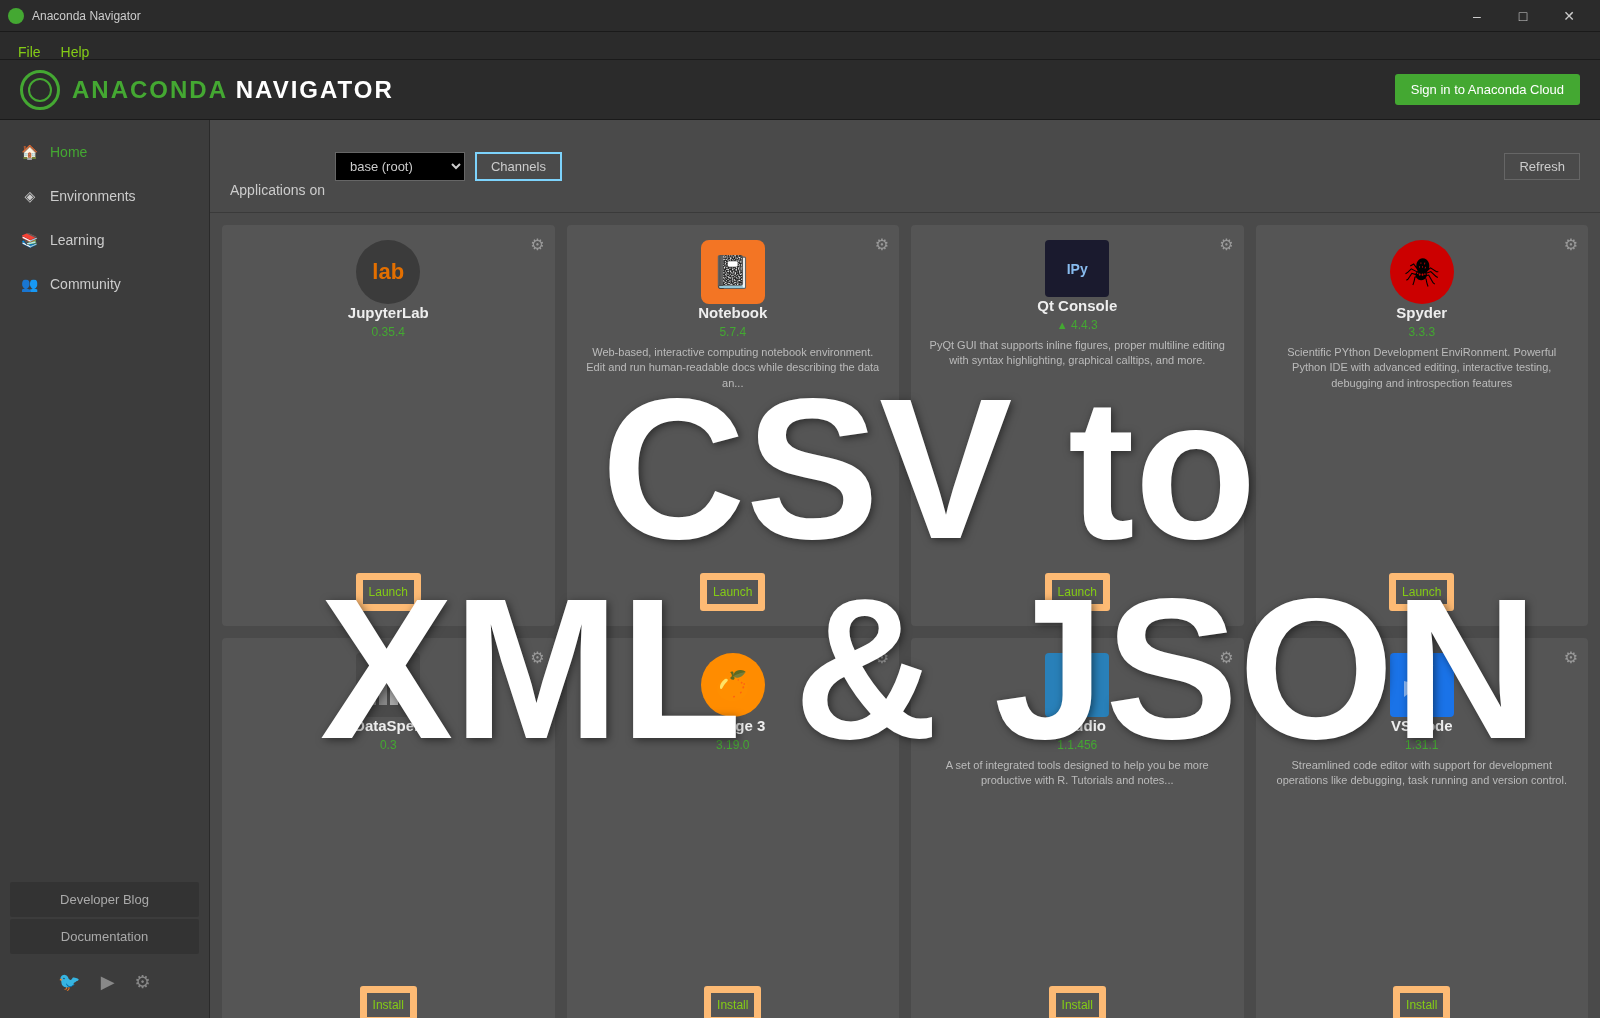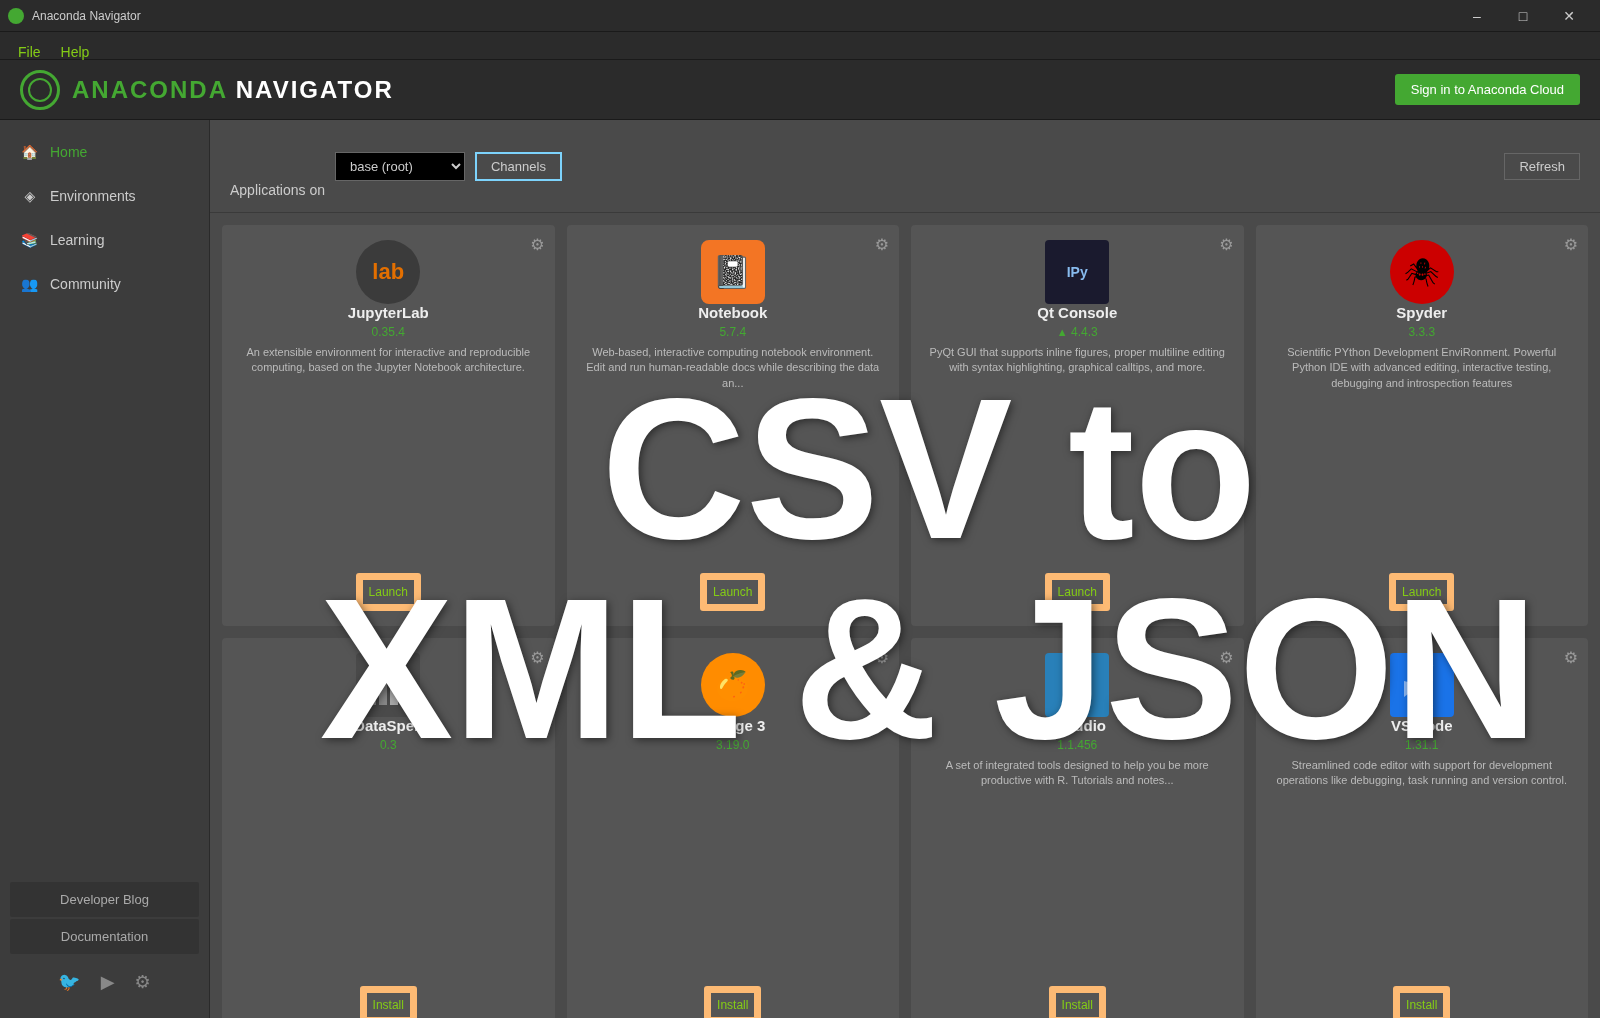--- a/index.html
+++ b/index.html
@@ -310,21 +310,21 @@
       background: #f37524;
       border-radius: 8px;
       width: 64px; height: 64px;
       display: flex; align-items: center; justify-content: center;
     }
 
     
     .qtconsole-logo {
       background: #1a1a2e;
       border-radius: 4px;
-      width: 64px; height: 64px;
+      width: 64px; height: 57px;
       display: flex; align-items: center; justify-content: center;
       font-weight: bold; color: #8be; font-size: 14px;
     }
 
     
     .spyder-logo {
       background: #cc0000;
       border-radius: 50%;
       width: 64px; height: 64px;
       display: flex; align-items: center; justify-content: center;
@@ -447,21 +447,20 @@
 
     <div class="app-grid">
 
       <div class="app-card">
         <span class="app-card-gear">⚙</span>
         <div class="lab-logo">
           <span class="lab-inner">lab</span>
         </div>
         <div class="app-name">JupyterLab</div>
         <div class="app-version">0.35.4</div>
-        <div class="app-desc">An extensible environment for interactive and reproducible computing, based on the Jupyter Notebook architecture.</div>
         <button class="app-btn">Launch</button>
       </div>
 
       <div class="app-card">
         <span class="app-card-gear">⚙</span>
         <div class="notebook-logo">
           <span style="font-size:32px;">📓</span>
         </div>
         <div class="app-name">Notebook</div>
         <div class="app-version">5.7.4</div>

